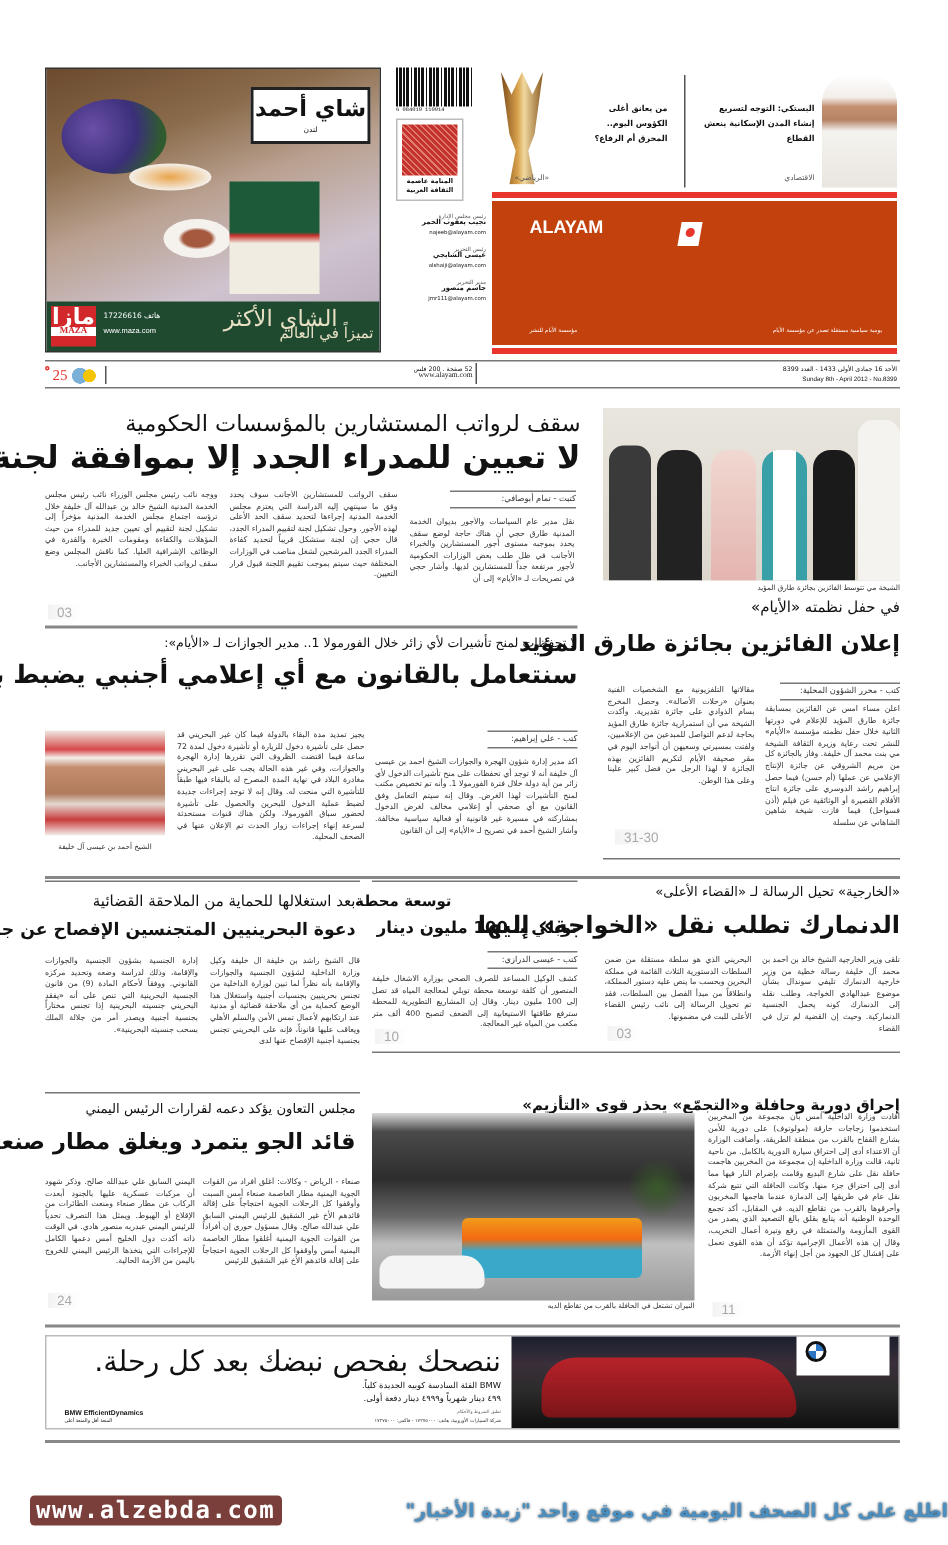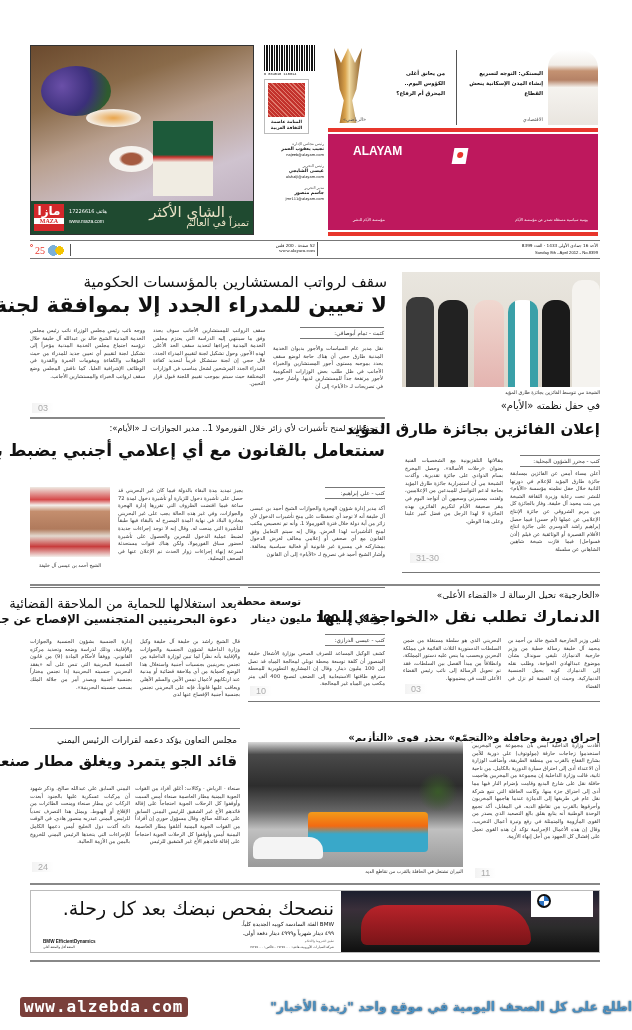--- a/index.html
+++ b/index.html
@@ -8,40 +8,44 @@
 .rtl{direction:rtl;text-align:left}
 .body-text{font-size:5.2px;line-height:7.6px;color:#333;direction:rtl;text-align:justify}
 .rule{position:absolute;height:1px;background:#777}
 .rule2{position:absolute;height:2px;background:#888}
 .pagenum{position:absolute;font-size:9px;color:#aaa;background:linear-gradient(90deg,#f3f3f3,#fff);padding:0 6px;font-family:"Liberation Sans",sans-serif}
 .hl-big{font-weight:bold;color:#111;direction:rtl;font-family:"DejaVu Sans",sans-serif;white-space:nowrap}
 .kicker{font-size:10px;direction:rtl;white-space:nowrap;color:#111}
 .byline{font-size:5.5px;direction:rtl;border-top:1px solid #777;border-bottom:1px solid #777;padding:2px 0;color:#333}
 .caption{font-size:4.8px;color:#333;direction:rtl}
 
-.mast{position:absolute;left:328px;top:163px;width:270px;height:115px;background:#be185d}
+.mast{position:absolute;left:328px;top:163px;width:270px;height:115px;background:#c2410c}
 .mast-redline{position:absolute;left:328px;width:270px;height:4px;background:#e8362c}
 .logo-ar{position:absolute;right:18px;top:8px;font-size:74px;font-weight:bold;color:#fff;direction:rtl;line-height:80px;letter-spacing:-2px}
 .logo-en{position:absolute;left:25px;top:10px;font-size:12px;font-weight:bold;color:#fff;font-family:"Liberation Sans",sans-serif}
 .tagline{position:absolute;bottom:8px;font-size:3.8px;color:#fff;direction:rtl}
 .teaser{font-size:5.4px;font-weight:bold;direction:rtl;line-height:10px;color:#111}
 .tease-sec{font-size:5px;color:#555;direction:rtl}
 .photo{position:absolute;overflow:hidden}
 </style>
 </head>
 <body>
 
 <div class="abs" style="left:30px;top:45px;width:224px;height:190px;background:linear-gradient(160deg,#6b4a2e 0%,#8a6b4a 25%,#b9a08f 45%,#cfc3cf 70%,#b7a6b7 100%);overflow:hidden;border:1px solid #333">
   <div style="position:absolute;left:10px;top:20px;width:70px;height:50px;border-radius:50%;background:radial-gradient(circle at 30% 40%,#6a4fa8,#3b2f7a 50%,#2f5b2f 80%)"></div>
   <div style="position:absolute;left:55px;top:63px;width:55px;height:18px;border-radius:50%;background:radial-gradient(#e9a54c,#f4efe8 70%)"></div>
   <div style="position:absolute;left:78px;top:100px;width:45px;height:26px;border-radius:50%;background:radial-gradient(#a55a40 30%,#f5f2ee 40%)"></div>
   <div style="position:absolute;left:122px;top:75px;width:60px;height:75px;background:linear-gradient(180deg,#1d5a3a 0%,#1d5a3a 45%,#c8322c 48%,#f0ece2 55%)"></div>
+  <div style="position:absolute;left:136px;top:12px;width:80px;height:38px;background:#fff;border:2px solid #222;text-align:center">
+    <div style="font-size:15px;font-weight:bold;direction:rtl;line-height:24px">شاي أحمد</div>
+    <div style="font-size:5px;direction:rtl">لندن</div>
+  </div>
   <div style="position:absolute;left:0;bottom:0;width:100%;height:33px;background:#1f4a30">
     <div style="position:absolute;left:3px;top:3px;width:30px;height:27px;background:#d3282b;color:#fff;text-align:center">
-      <div style="font-size:12px;font-weight:bold;line-height:14px">مازا</div>
+      <div style="font-size:15px;font-weight:bold;line-height:14px">مازا</div>
       <div style="font-size:6px;font-weight:bold;background:#fff;color:#d3282b;font-family:'Liberation Serif',serif">MAZA</div>
     </div>
     <div style="position:absolute;left:38px;top:7px;font-size:5px;color:#fff;direction:rtl">هاتف 17226616</div>
     <div style="position:absolute;left:38px;top:17px;font-size:5px;color:#fff;font-family:'Liberation Sans',sans-serif">www.maza.com</div>
     <div style="position:absolute;right:28px;top:2px;font-size:15px;color:#e8e0c4;direction:rtl">الشاي الأكثر</div>
     <div style="position:absolute;right:4px;top:16px;font-size:10px;color:#e8e0c4;direction:rtl">تميزاً في العالم</div>
   </div>
 </div>
 
 <div class="abs" style="left:264px;top:45px;width:60px;height:190px">
@@ -153,21 +157,21 @@
 
 <div class="rule" style="left:248px;top:587px;width:137px"></div>
 <div class="abs hl-big" style="right:331px;top:596px;font-size:10px">توسعة محطة</div>
 <div class="abs hl-big" style="right:247px;top:612px;font-size:11px">توبلي بـ 100 مليون دينار</div>
 <div class="abs byline" style="left:325px;top:634px;width:60px">كتب - عيسى الدرازي:</div>
 <div class="abs body-text" style="left:248px;top:650px;width:137px;height:40px;overflow:hidden">كشف الوكيل المساعد للصرف الصحي بوزارة الأشغال خليفة المنصور أن كلفة توسعة محطة توبلي لمعالجة المياه قد تصل إلى 100 مليون دينار. وقال إن المشاريع التطويرية للمحطة سترفع طاقتها الاستيعابية إلى الضعف لتصبح 400 ألف متر مكعب من المياه غير المعالجة.</div>
 <div class="pagenum" style="left:250px;top:686px">10</div>
 <div class="rule" style="left:248px;top:701px;width:352px"></div>
 
 <div class="rule" style="left:30px;top:587px;width:210px"></div>
-<div class="abs kicker" style="right:395px;top:596px;font-size:13px">بعد استغلالها للحماية من الملاحقة القضائية</div>
+<div class="abs kicker" style="right:395px;top:596px;font-size:10px">بعد استغلالها للحماية من الملاحقة القضائية</div>
 <div class="abs hl-big" style="right:395px;top:612px;font-size:11.5px">دعوة البحرينيين المتجنسين الإفصاح عن جنسياتهم</div>
 <div class="abs body-text" style="left:140px;top:638px;width:100px;height:68px;overflow:hidden">قال الشيخ راشد بن خليفة آل خليفة وكيل وزارة الداخلية لشؤون الجنسية والجوازات والإقامة بأنه نظراً لما تبين لوزارة الداخلية من تجنس بحرينيين بجنسيات أجنبية واستغلال هذا الوضع كحماية من أي ملاحقة قضائية أو مدنية عند ارتكابهم لأعمال تمس الأمن والسلم الأهلي ويعاقب عليها قانوناً، فإنه على البحريني تجنس بجنسية أجنبية الإفصاح عنها لدى</div>
 <div class="abs body-text" style="left:30px;top:638px;width:102px;height:68px;overflow:hidden">إدارة الجنسية بشؤون الجنسية والجوازات والإقامة، وذلك لدراسة وضعه وتحديد مركزه القانوني. ووفقاً لأحكام المادة (9) من قانون الجنسية البحرينية التي تنص على أنه «يفقد البحريني جنسيته البحرينية إذا تجنس مختاراً بجنسية أجنبية ويصدر أمر من جلالة الملك بسحب جنسيته البحرينية».</div>
 <div class="rule" style="left:30px;top:728px;width:210px"></div>
 
 <div class="abs hl-big" style="right:32px;top:732px;font-size:10px">إحراق دورية وحافلة و«التجمّع» يحذر قوى «التأزيم»</div>
 <div class="photo" style="left:248px;top:742px;width:215px;height:125px;background:linear-gradient(180deg,#dadada 0%,#4a4a4a 10%,#2d2d2d 35%,#666 55%,#c0c0c0 70%,#9a9a9a 100%)">
   <div style="position:absolute;left:60px;top:70px;width:120px;height:40px;background:linear-gradient(180deg,#f29b1a 0%,#f26a12 35%,#39a8c9 55%,#39a8c9 100%);border-radius:4px"></div>
   <div style="position:absolute;left:5px;top:95px;width:70px;height:22px;background:#f4f4f4;border-radius:10px 14px 4px 4px"></div>
   <div style="position:absolute;left:170px;top:30px;width:40px;height:40px;background:radial-gradient(#3a5a2a,transparent 70%)"></div>

